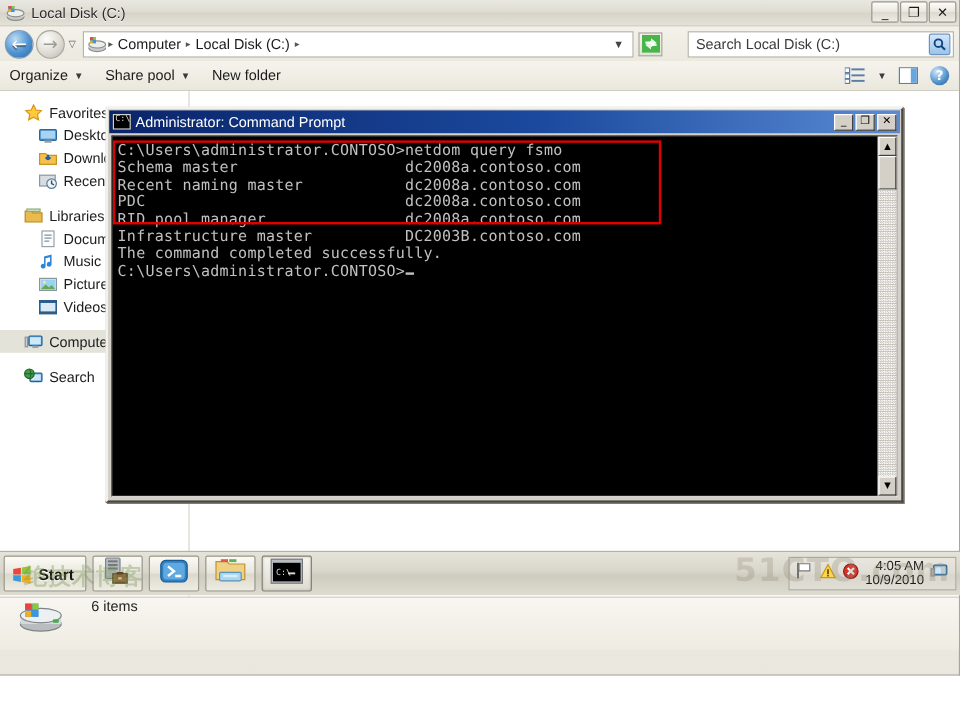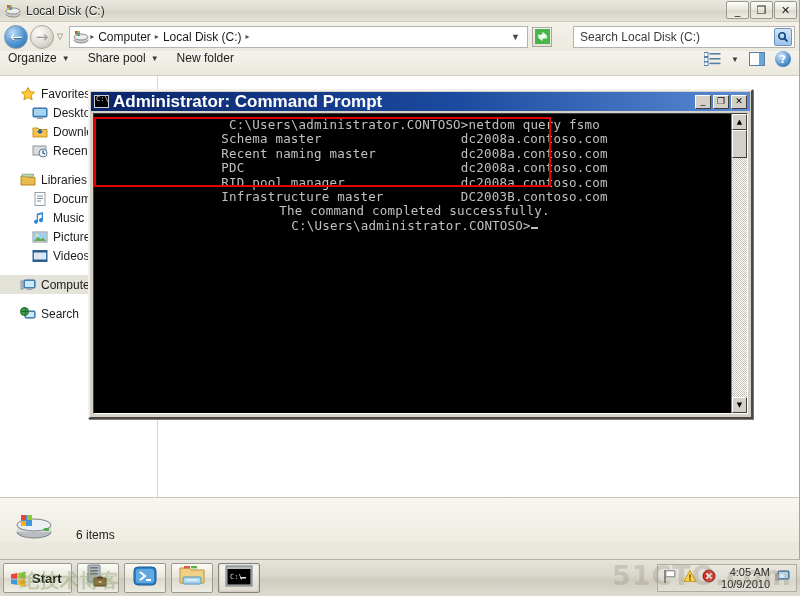--- a/index.html
+++ b/index.html
@@ -2,21 +2,21 @@
 <html><head>
 <meta charset="utf-8">
 <style>
   * { box-sizing: border-box; margin: 0; padding: 0; }
   html, body {
     width: 800px; height: 600px;
     overflow: hidden;
     font-family: "Liberation Sans", sans-serif;
     background: #ffffff;
   }
-  #root { position: relative; width: 800px; height: 596px; }
+  #root { position: relative; width: 800px; height: 496px; }
 
   
   .explorer {
     position: absolute; left: 0; top: 0; width: 800px; height: 563px;
     background: linear-gradient(to bottom, #f1efe7 0%, #e9e7de 100%);
     border: 1px solid #a8a69c;
     border-top: none; border-left: none;
   }
   .exp-titlebar {
     height: 22px; position: relative;
@@ -82,21 +82,21 @@
   .search-ic {
     margin-left: auto; width: 18px; height: 18px;
     background: linear-gradient(to bottom, #d2e6fa, #9cc4ea);
     border: 1px solid #6a93c0; border-radius: 2px;
     display: flex; align-items: center; justify-content: center;
     font-size: 11px; color: #124a80;
   }
 
   
   .toolbar {
-    height: 25px; display: flex; align-items: flex-start; padding: 0 8px;
+    height: 25px; display: flex; align-items: center; padding: 0 8px;
     background: linear-gradient(to bottom, #f5f3ec 0%, #eae8dd 100%);
     border-bottom: 1px solid #d0cec3;
     font-size: 12px; color: #1c1c1c;
   }
   .tb-item { display: flex; align-items: center; gap: 5px; margin-right: 18px; }
   .tb-caret { font-size: 8px; color: #3a3a3a; }
   .tb-right { margin-left: auto; display: flex; align-items: center; gap: 10px; }
   .icon-views { width: 17px; height: 14px; position: relative; }
   .icon-pane {
     width: 16px; height: 14px; border: 1px solid #5c7fa3; background: #fff;
@@ -124,21 +124,21 @@
   .nav-item.child { padding-left: 32px; }
   .nav-item.sel { background: #e3e3da; }
   .nav-gap { height: 10px; }
   .nav-ic { width: 16px; height: 16px; flex: none; position: relative; }
   .filelist { flex: 1; background: #ffffff; }
 
   
   .details {
     height: 45px; border-top: 1px solid #c9c7bd;
     background: linear-gradient(to bottom, #f7f6f0, #eeece2);
-    display: flex; align-items: flex-end; padding-left: 14px; gap: 22px;
+    display: flex; align-items: flex-start; padding-left: 14px; gap: 22px;
   }
   .det-ic { width: 40px; height: 32px; position: relative; }
   .det-text { font-size: 12px; color: #222; }
 
   
   .console {
     position: absolute; left: 88px; top: 89px; width: 665px; height: 330px;
     background: #d4d0c8;
     border: 2px solid; border-color: #f3f1ed #4b4843 #4b4843 #f3f1ed;
     box-shadow: 1px 1px 0 #7e7a74;
@@ -151,21 +151,21 @@
   .con-ic {
     width: 15px; height: 13px; background: #000;
     border: 1px solid #cfcfcf; position: relative; flex: none;
     margin-left: 1px;
   }
   .con-ic::after {
     content: "C:\\"; position: absolute; left: 1px; top: -1px;
     color: #d8d8d8; font-size: 7px; font-family: "DejaVu Sans Mono", monospace;
   }
   .con-title-text {
-    color: #ffffff; font-size: 17px; font-weight: bold; margin-left: 4px;
+    color: #ffffff; font-size: 12px; font-weight: normal; margin-left: 4px;
     font-family: "Liberation Sans", sans-serif;
   }
   .con-btns { margin-left: auto; display: flex; gap: 2px; padding-right: 1px; }
   .con-btn {
     width: 16px; height: 14px;
     background: #d4d0c8;
     border: 1px solid; border-color: #ffffff #3f3f3f #3f3f3f #ffffff;
     display: flex; align-items: center; justify-content: center;
     font-size: 9px; color: #000; font-family: "DejaVu Sans", sans-serif;
     line-height: 1;
@@ -177,21 +177,20 @@
     display: flex;
   }
   .con-screen {
     flex: 1; background: #000; position: relative; overflow: hidden;
     padding: 4px 0 0 4px;
   }
   .con-line {
     color: #c0c0c0; font-family: "DejaVu Sans Mono", monospace;
     font-size: 12.5px; line-height: 14.4px; white-space: pre;
     letter-spacing: .2px;
-    text-align: center;
   }
   .cursor {
     display: inline-block; width: 7px; height: 2px;
     background: #c0c0c0; vertical-align: baseline; margin-bottom: 1px;
   }
   .redbox {
     position: absolute; left: 0px; top: 3px; width: 457px; height: 70px;
     border: 2px solid #e00000; pointer-events: none;
   }
   .con-scroll {

